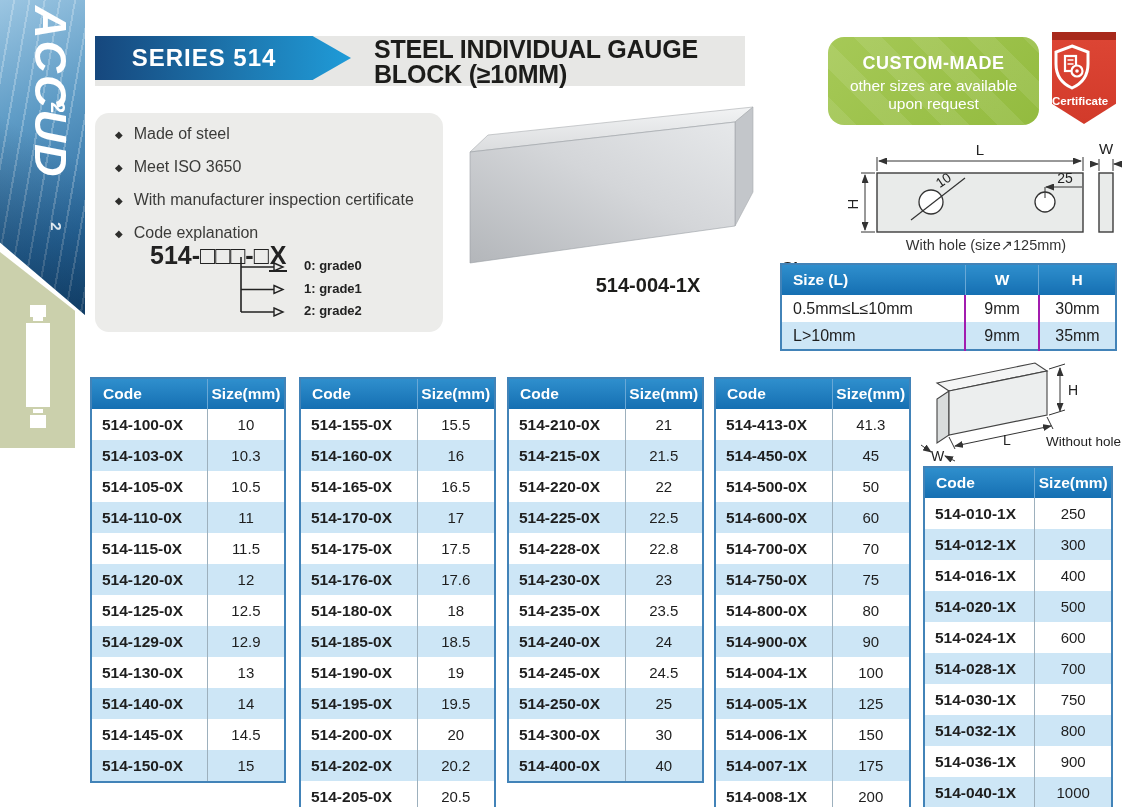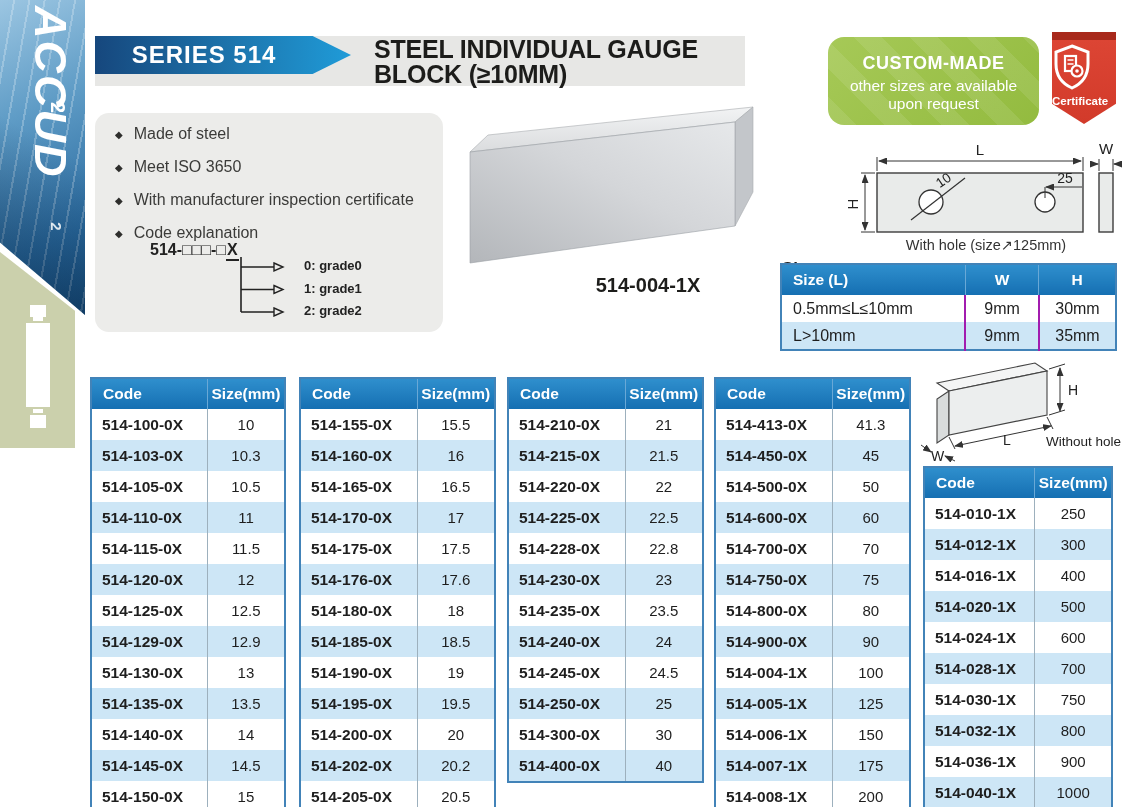--- a/index.html
+++ b/index.html
@@ -19,21 +19,21 @@
     font-size:45px;font-weight:bold;font-style:italic;color:#fff;letter-spacing:2px;z-index:3;}
   .ruler-digit{position:absolute;color:#fff;font-weight:bold;transform:rotate(90deg);z-index:2;}
   .rd1{left:52px;top:96px;font-size:20px;}
   .rd2{left:52px;top:218px;font-size:15px;opacity:.85;}
   .side-sage{position:absolute;left:0;top:252px;width:75px;height:196px;background:#cbd0ac;
     clip-path:polygon(0 0,100% 30%,100% 100%,0 100%);}
   .block-icon{position:absolute;left:22px;top:305px;z-index:3;}
 
   
   .gray-strip{position:absolute;left:95px;top:36px;width:650px;height:50px;background:#e7e7e5;}
-  .banner{position:absolute;left:95px;top:36px;width:256px;height:38px;
+  .banner{position:absolute;left:95px;top:36px;width:256px;height:44px;
     clip-path:polygon(0 0,85% 0,100% 50%,85% 100%,0 100%);
     background:linear-gradient(90deg,#16477d 0%,#1d76ae 55%,#1f9bd8 100%);
     display:flex;align-items:center;justify-content:center;padding-right:38px;box-sizing:border-box;}
   .banner span{color:#fff;font-size:24px;font-weight:bold;letter-spacing:1px;}
   .page-title{position:absolute;left:374px;top:37px;font-size:25px;line-height:25px;
     font-weight:bold;color:#1c1c1a;letter-spacing:-.2px;}
 
   
   .custom-badge{position:absolute;left:828px;top:37px;width:211px;height:88px;border-radius:16px;
     background:linear-gradient(135deg,#a6c957 0%,#93bb3f 100%);text-align:center;overflow:hidden;}
@@ -47,21 +47,21 @@
     text-align:left;}
   .cert-badge svg{margin-top:12px;}
   .cert-label{color:#fff;font-size:11.5px;font-weight:bold;margin-top:1px;}
 
   
   .features-box{position:absolute;left:95px;top:113px;width:348px;height:219px;background:#ececea;border-radius:14px;}
   .feat-item{position:absolute;left:115px;display:flex;align-items:center;gap:11px;}
   .feat-item .diamond{font-size:10px;color:#2e2e2c;}
   .feat-item .txt{font-size:16px;color:#3b3b39;}
   .fi1{top:125px;} .fi2{top:158px;} .fi3{top:191px;} .fi4{top:224px;}
-  .code-pattern{position:absolute;left:150px;top:241px;font-size:16px;font-weight:bold;color:#222;}
+  .code-pattern{position:absolute;left:150px;top:241px;font-size:25px;font-weight:bold;color:#222;}
   .code-pattern .underx{border-bottom:2px solid #222;padding:0 1px 1px;}
   .grade-tree{position:absolute;left:238px;top:257px;}
   .grade-label{position:absolute;left:304px;font-size:13px;font-weight:bold;color:#222;}
   .gl0{top:258px;} .gl1{top:281px;} .gl2{top:303px;}
 
   
   .product-photo{position:absolute;left:450px;top:100px;}
   .product-caption{position:absolute;left:488px;top:274px;width:320px;text-align:center;
     font-size:20px;font-weight:bold;color:#1d1d1b;}
 
@@ -299,24 +299,20 @@
         </tr>
         <tr>
           <td class="c0">514-129-0X</td>
           <td class="c1">12.9</td>
         </tr>
         <tr>
           <td class="c0">514-130-0X</td>
           <td class="c1">13</td>
         </tr>
         <tr>
-          <td class="c0">514-135-0X</td>
-          <td class="c1">13.5</td>
-        </tr>
-        <tr>
           <td class="c0">514-140-0X</td>
           <td class="c1">14</td>
         </tr>
         <tr>
           <td class="c0">514-145-0X</td>
           <td class="c1">14.5</td>
         </tr>
         <tr>
           <td class="c0">514-150-0X</td>
           <td class="c1">15</td>

